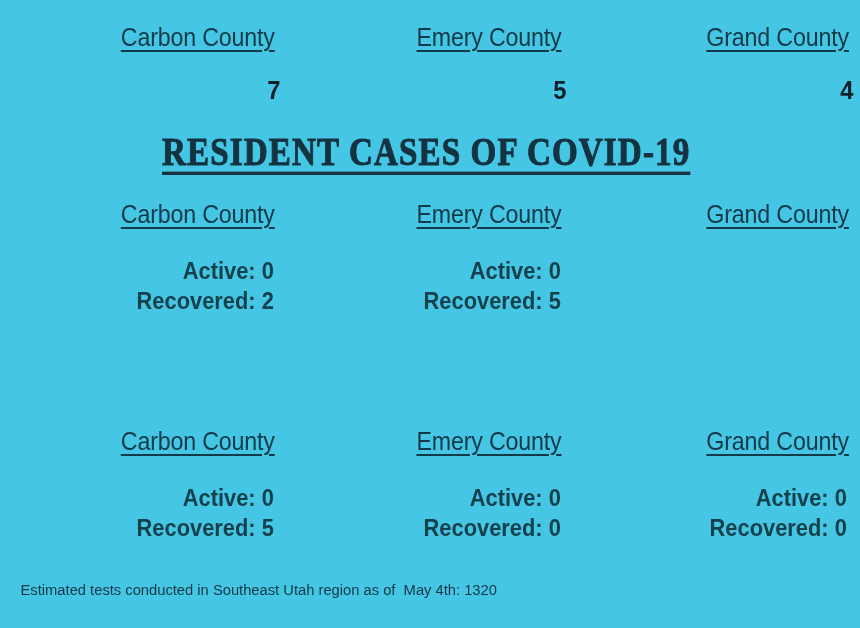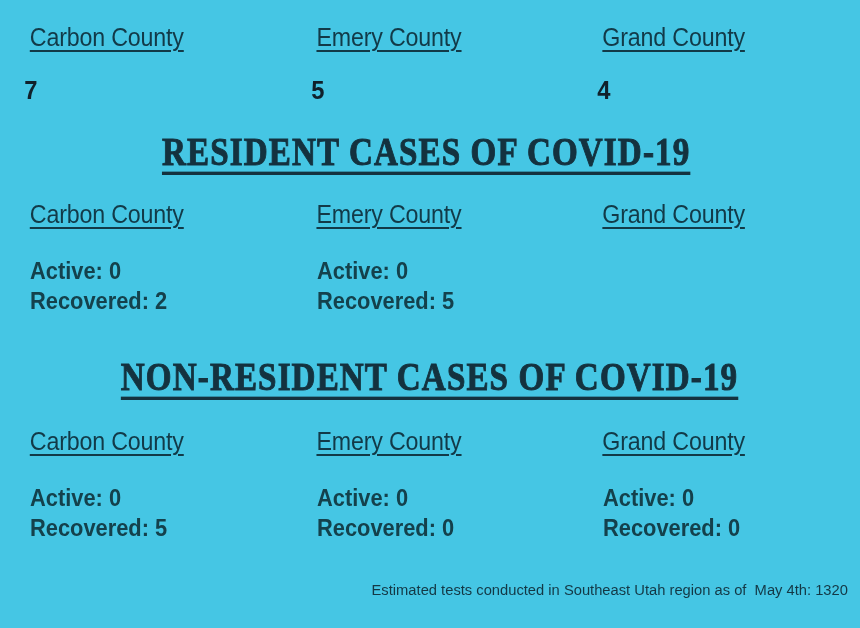--- a/index.html
+++ b/index.html
@@ -21,22 +21,22 @@
     box-sizing: border-box;
   }
 
   
   .row3 {
     display: grid;
     grid-template-columns: 1fr 1fr 1fr;
     width: 100%;
   }
   .col {
-    text-align: left;
-    padding: 0 24px;
+    text-align: right;
+    padding: 0 6px;
     box-sizing: border-box;
   }
 
   
   .county-name {
     display: inline-block;
     font-family: "Liberation Sans", sans-serif;
     font-size: 25px;
     font-weight: 400;
     letter-spacing: -0.2px;
@@ -100,21 +100,21 @@
   .cases-block {
     margin-top: 28px;
   }
 
   
   .footer {
     position: absolute;
     left: 8px;
     right: 0;
     bottom: 29px;
-    text-align: right;
+    text-align: left;
   }
   .footer-text {
     font-family: "Liberation Sans", sans-serif;
     font-size: 15.5px;
     font-weight: 400;
     color: #143845;
     letter-spacing: 0px;
     transform: scaleX(0.95);
     display: inline-block;
     white-space: pre;
@@ -176,23 +176,20 @@
         </div>
       </div>
 
       <div class="col">
         <div><span class="county-name">Grand County</span></div>
       </div>
 
     </div>
   </div>
 
-  <div class="heading-two section-heading">
-    <span>NON-RESIDENT CASES OF COVID-19</span>
-  </div>
 
   <div class="block-nonres">
     <div class="row3">
 
       <div class="col">
         <div><span class="county-name">Carbon County</span></div>
         <div class="cases-block">
           <span class="case-line">Active: 0</span>
           <span class="case-line">Recovered: 5</span>
         </div>

